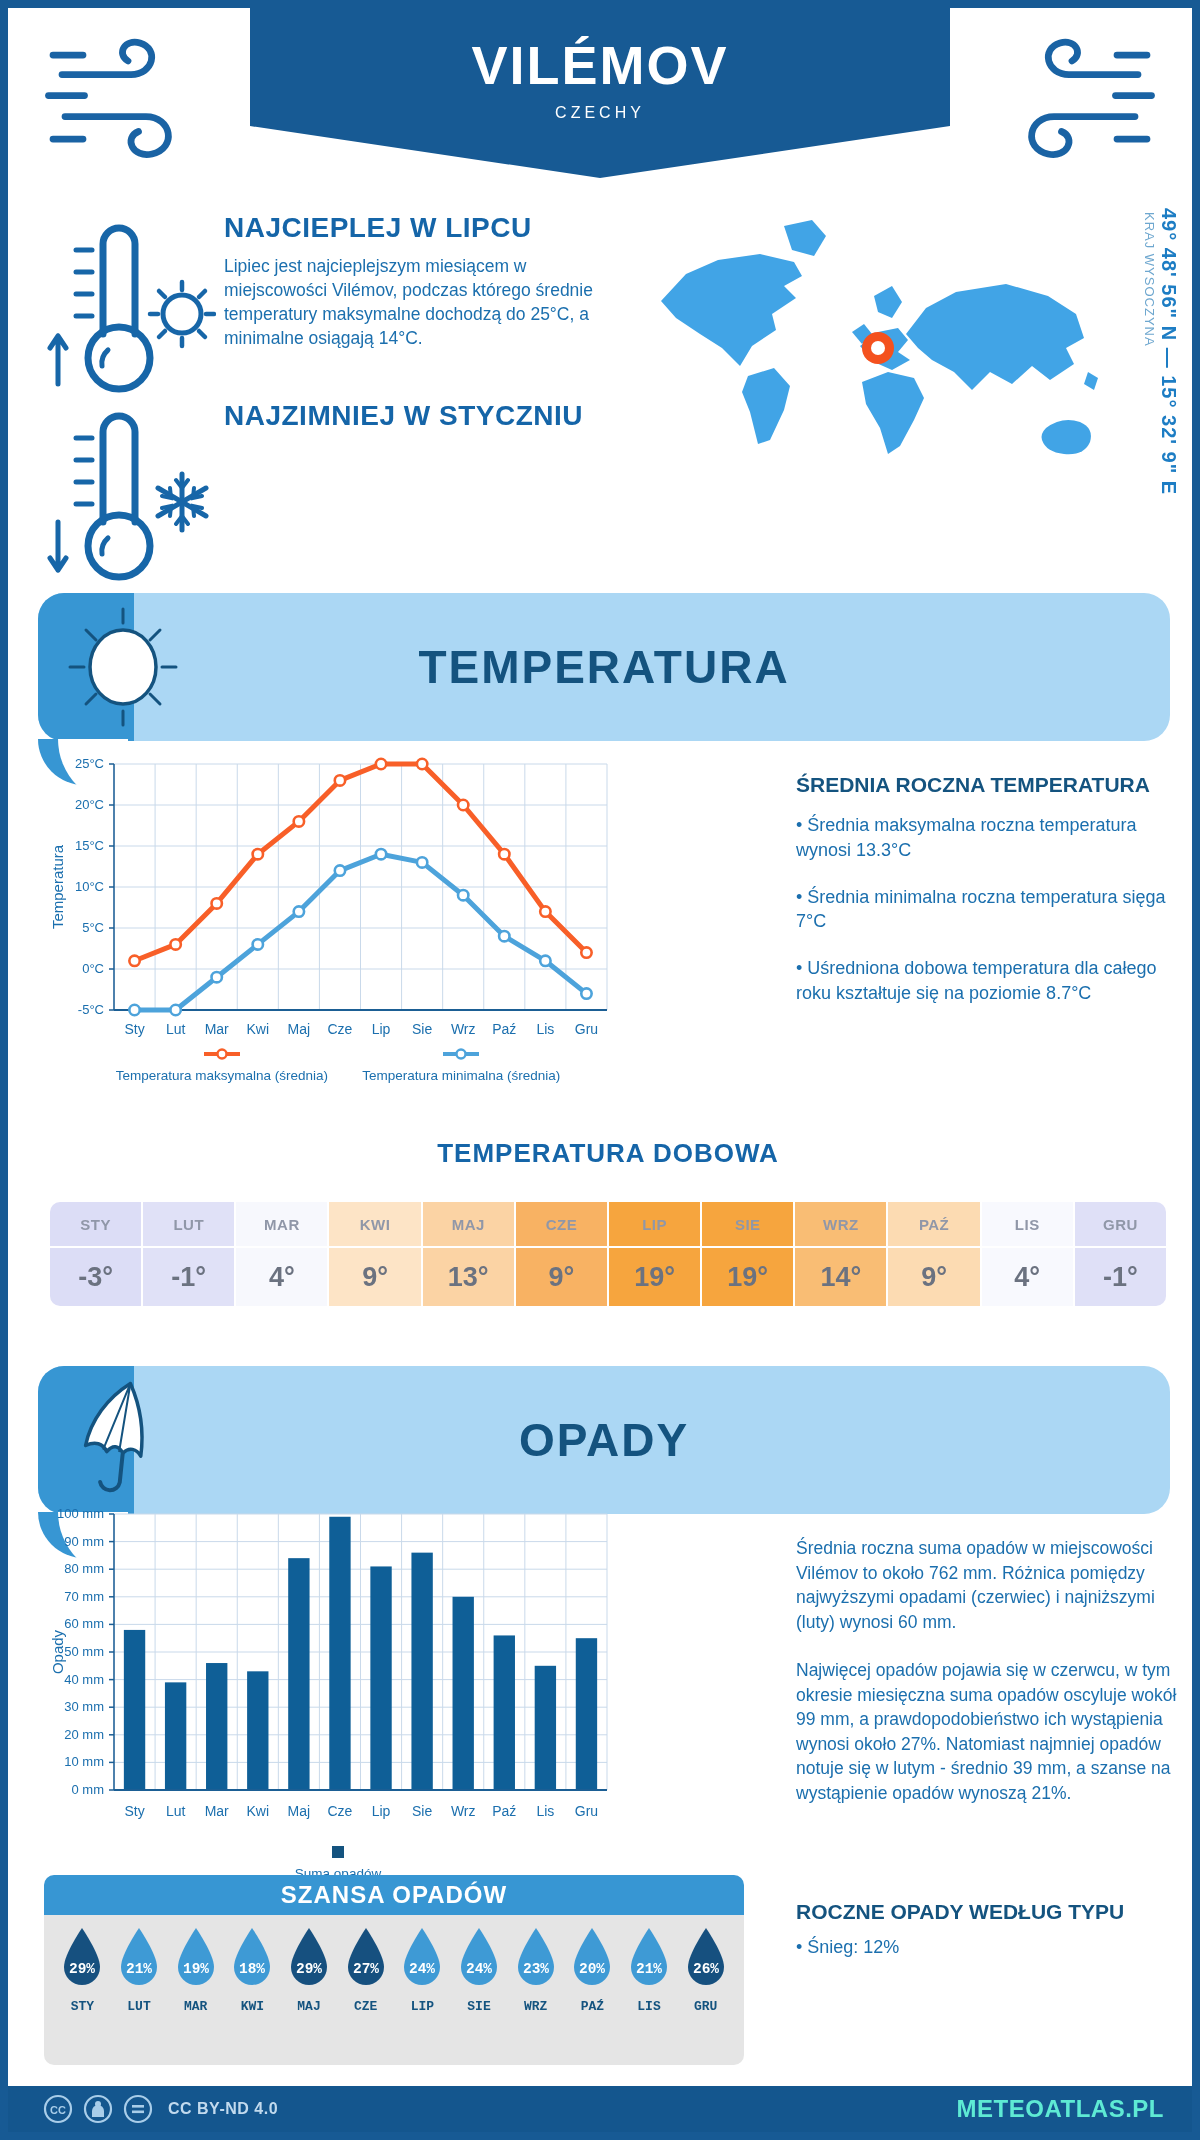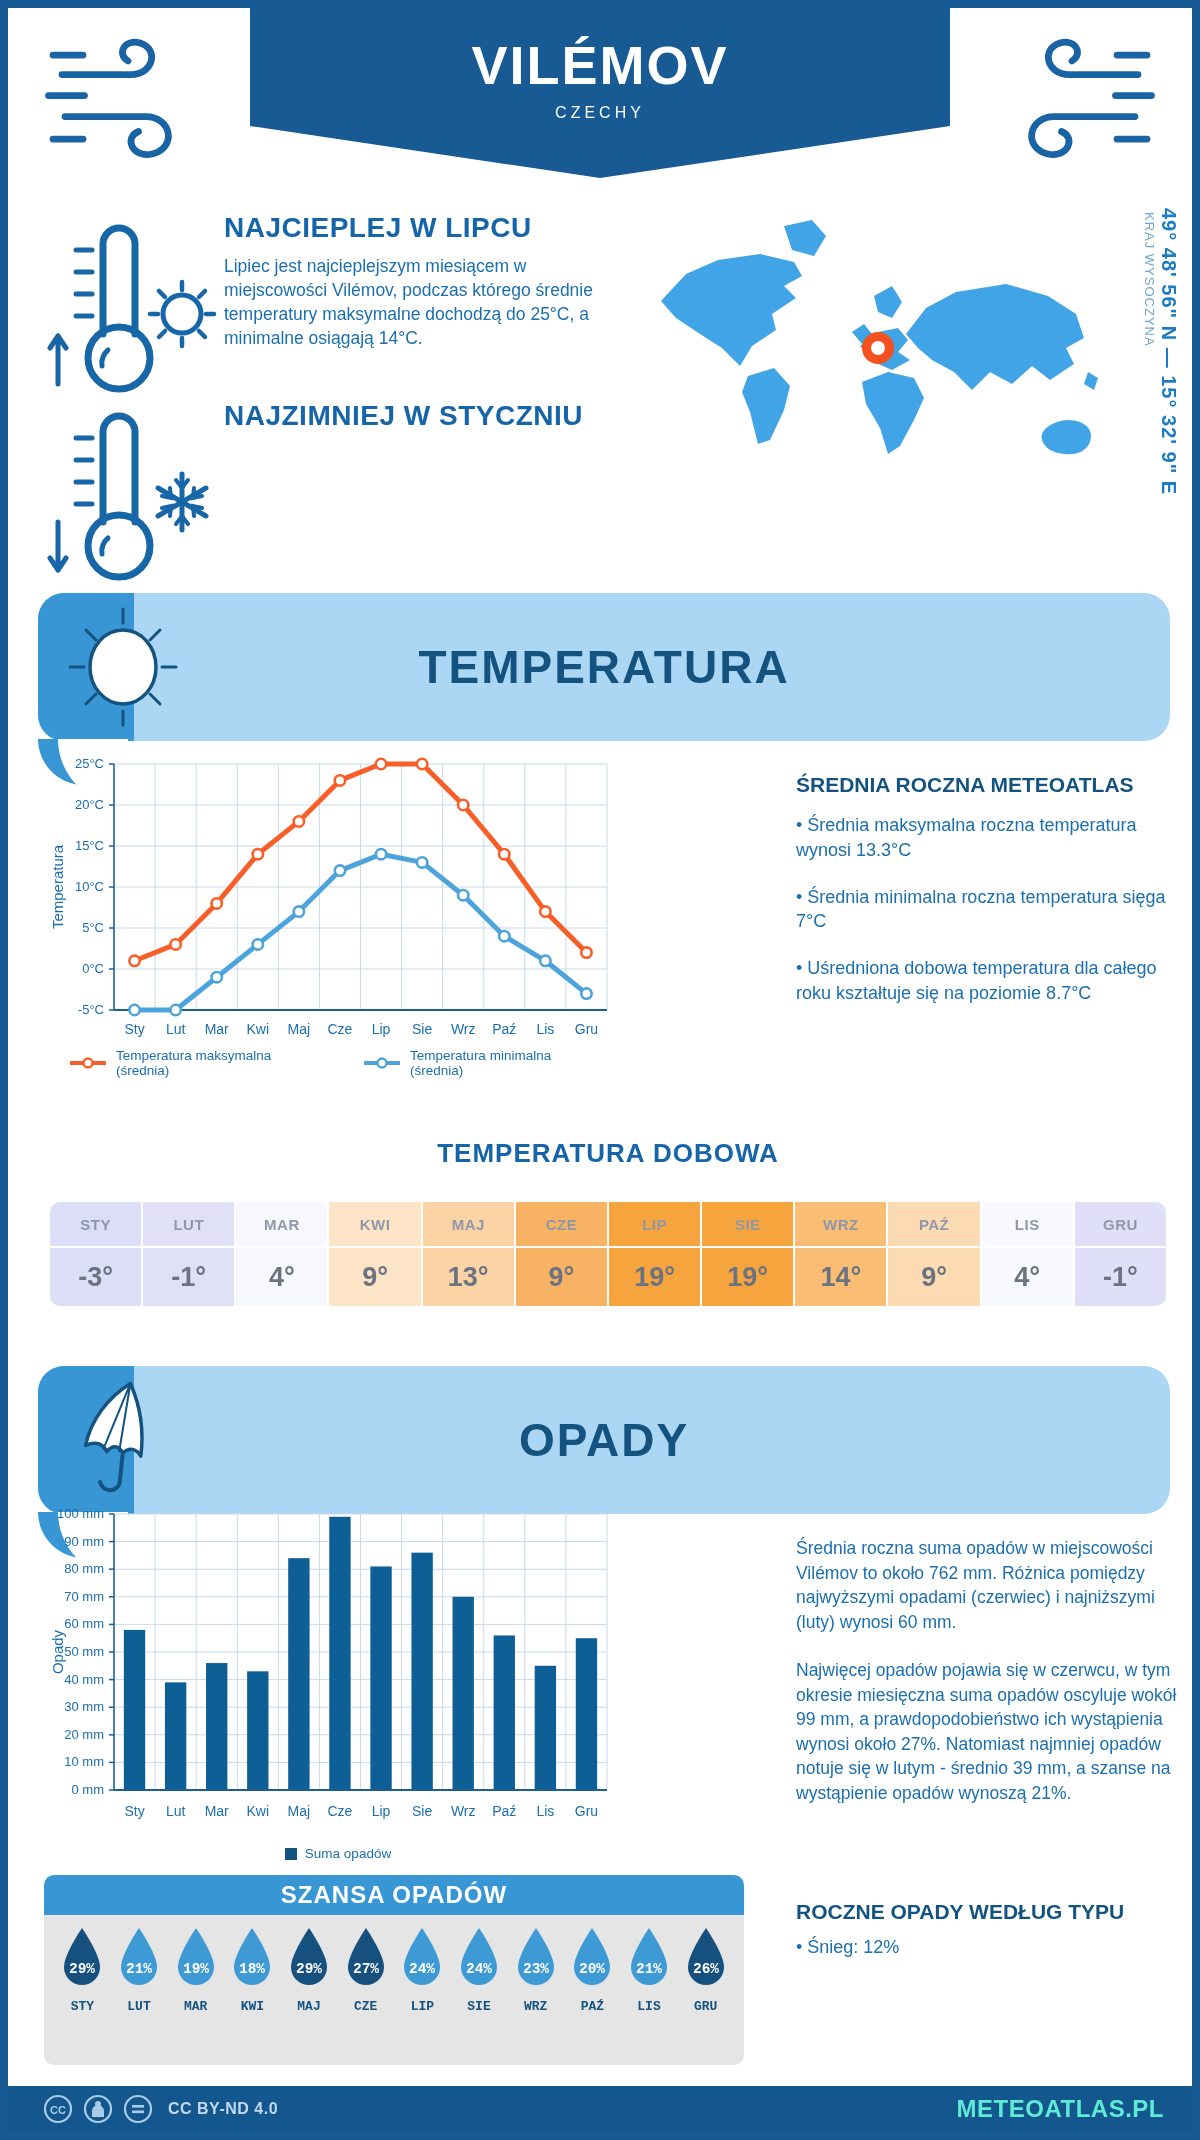--- a/index.html
+++ b/index.html
@@ -30,21 +30,21 @@
   .banner .tab{position:absolute;left:0;top:0;width:96px;height:148px;background:#3796d3;border-radius:26px 0 0 26px;}
   .banner .tail{position:absolute;left:0;top:146px;width:72px;height:46px;background:#3796d3;border-bottom-left-radius:70px;}
   .banner .tail::after{content:'';position:absolute;left:20px;top:0;width:70px;height:66px;background:#fff;border-bottom-left-radius:70px;}
   .banner .title{position:relative;text-align:center;line-height:148px;font-size:46px;font-weight:bold;
                  color:#14537f;letter-spacing:2px;margin:0;}
   .banner .icon-wrap{position:absolute;left:20px;top:8px;}
   
   .chart-box{position:absolute;}
   .legend{position:absolute;display:flex;gap:34px;justify-content:center;align-items:center;
           font-size:13.5px;color:#1b6fae;}
-  .legend .item{display:flex;align-items:center;gap:8px;}
+  .legend .item{display:flex;align-items:center;gap:8px;flex-direction:column;}
   .side-col{position:absolute;left:788px;width:382px;color:#1b6fae;}
   .side-head{margin:0 0 16px 0;font-size:21px;font-weight:bold;color:#14537f;}
   .side-col .bullet{font-size:18px;line-height:1.38;margin-bottom:22px;}
   .side-col p.par{font-size:17.5px;line-height:1.4;margin:0 0 24px 0;}
   .side-col .tbullet{font-size:18px;line-height:1.55;}
   
   .daily-title{position:absolute;left:0;width:1200px;top:1130px;text-align:center;
                font-size:26px;font-weight:bold;color:#1565a8;letter-spacing:1px;}
   .daily{position:absolute;left:42px;top:1194px;width:1116px;display:grid;
          grid-template-columns:repeat(12,1fr);gap:2px;background:#fff;border-radius:10px;overflow:hidden;}
@@ -282,21 +282,21 @@
       <span class="item">
         <svg width="40" height="12">
           <line x1="2" y1="6" x2="38" y2="6" stroke="#4da3db" stroke-width="4"></line>
           <circle cx="20" cy="6" r="4.5" fill="#fff" stroke="#4da3db" stroke-width="2.4"></circle>
         </svg>
         <span>Temperatura minimalna (średnia)</span>
       </span>
     </div>
 
   <div class="side-col" style="top:765px;">
-    <h3 class="side-head">ŚREDNIA ROCZNA METEOATLAS</h3>
+    <h3 class="side-head">ŚREDNIA ROCZNA TEMPERATURA</h3>
     <div id="annual-bullets">
         <div class="bullet">• Średnia maksymalna roczna temperatura wynosi 13.3°C</div>
         <div class="bullet">• Średnia minimalna roczna temperatura sięga 7°C</div>
         <div class="bullet">• Uśredniona dobowa temperatura dla całego roku kształtuje się na poziomie 8.7°C</div>
       </div>
   </div>
 
   <div class="daily-title">TEMPERATURA DOBOWA</div>
   <div class="daily" id="daily-table">
       <div class="col">

